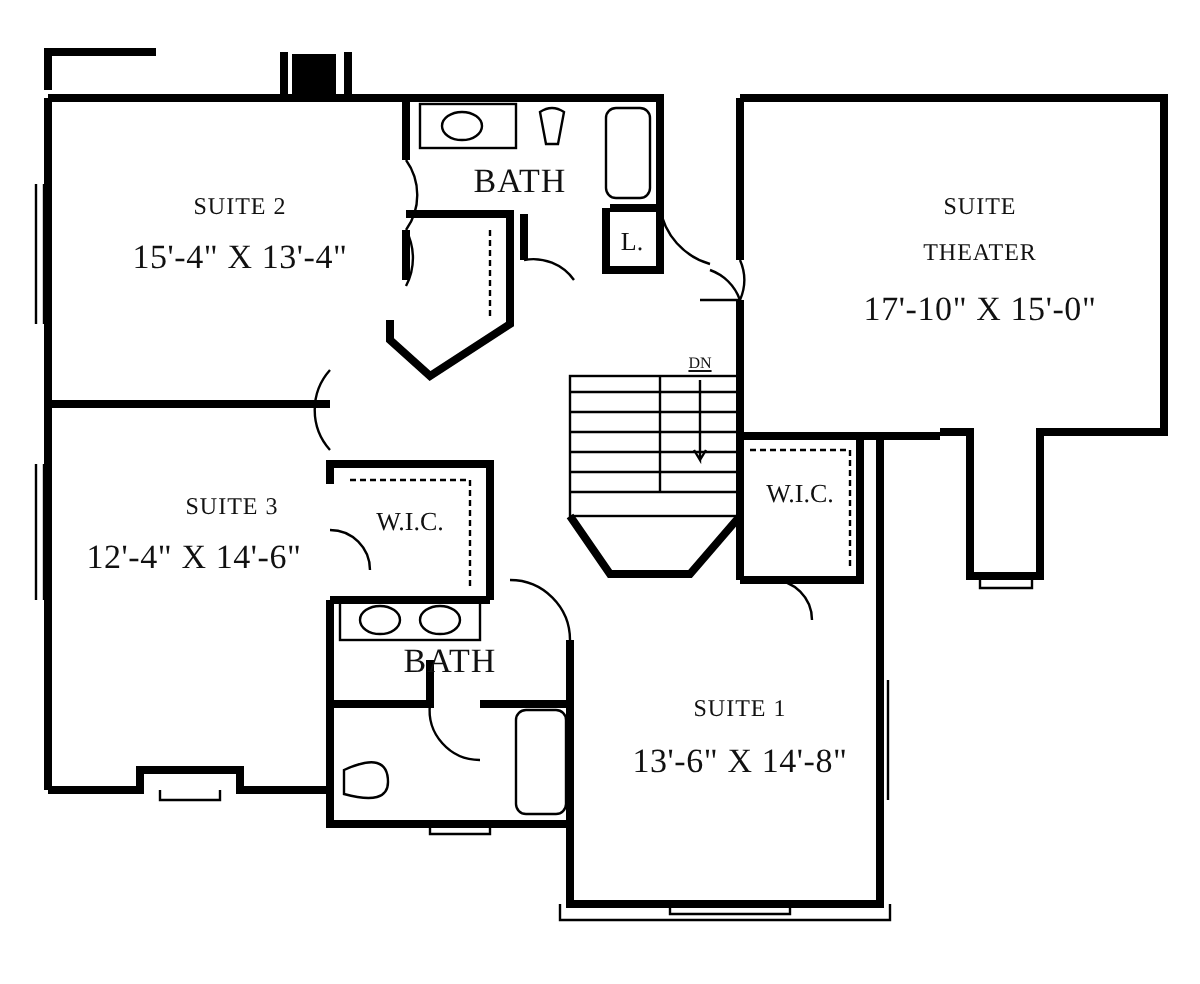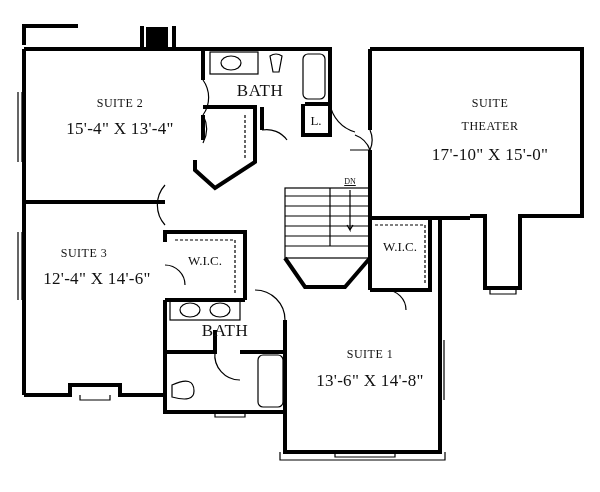--- a/index.html
+++ b/index.html
@@ -106,21 +106,21 @@
 
 <div class="lbl room-name" style="left:225px;top:82px;width:70px;font-size:17px;">BATH</div>
 <div class="lbl small" style="left:305px;top:114px;width:22px;">L.</div>
 
 <div class="lbl room-name" style="left:420px;top:97px;width:140px;">SUITE</div>
 <div class="lbl room-name" style="left:420px;top:120px;width:140px;">THEATER</div>
 <div class="lbl room-dim" style="left:400px;top:146px;width:180px;">17'-10" X 15'-0"</div>
 
 <div class="lbl tiny" style="left:340px;top:178px;width:20px;">DN</div>
 
-<div class="lbl room-name" style="left:24px;top:247px;width:120px;">SUITE 3</div>
+<div class="lbl room-name" style="left:56px;top:247px;width:120px;">SUITE 3</div>
 <div class="lbl room-dim" style="left:22px;top:270px;width:150px;">12'-4" X 14'-6"</div>
 
 <div class="lbl small" style="left:175px;top:254px;width:60px;">W.I.C.</div>
 <div class="lbl small" style="left:372px;top:240px;width:56px;">W.I.C.</div>
 
 <div class="lbl room-name" style="left:190px;top:322px;width:70px;font-size:17px;">BATH</div>
 
 <div class="lbl room-name" style="left:310px;top:348px;width:120px;">SUITE 1</div>
 <div class="lbl room-dim" style="left:290px;top:372px;width:160px;">13'-6" X 14'-8"</div>
 

